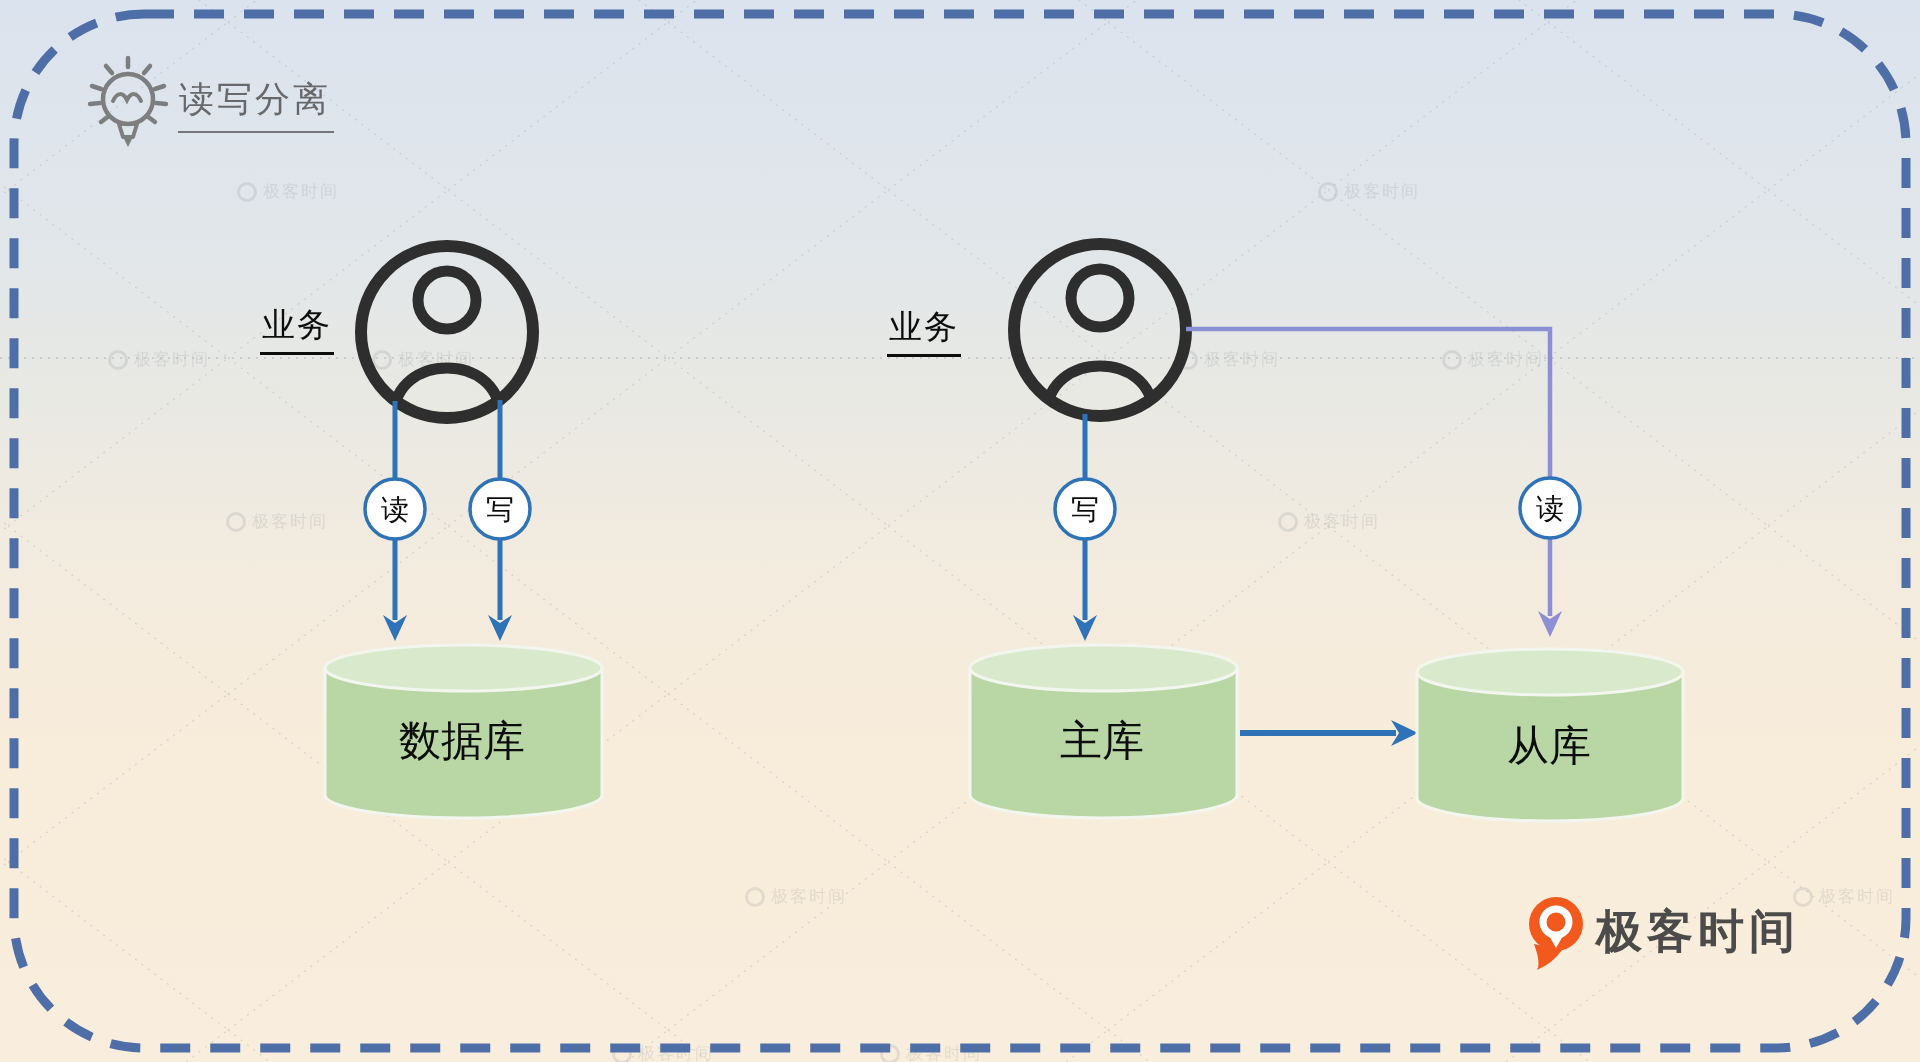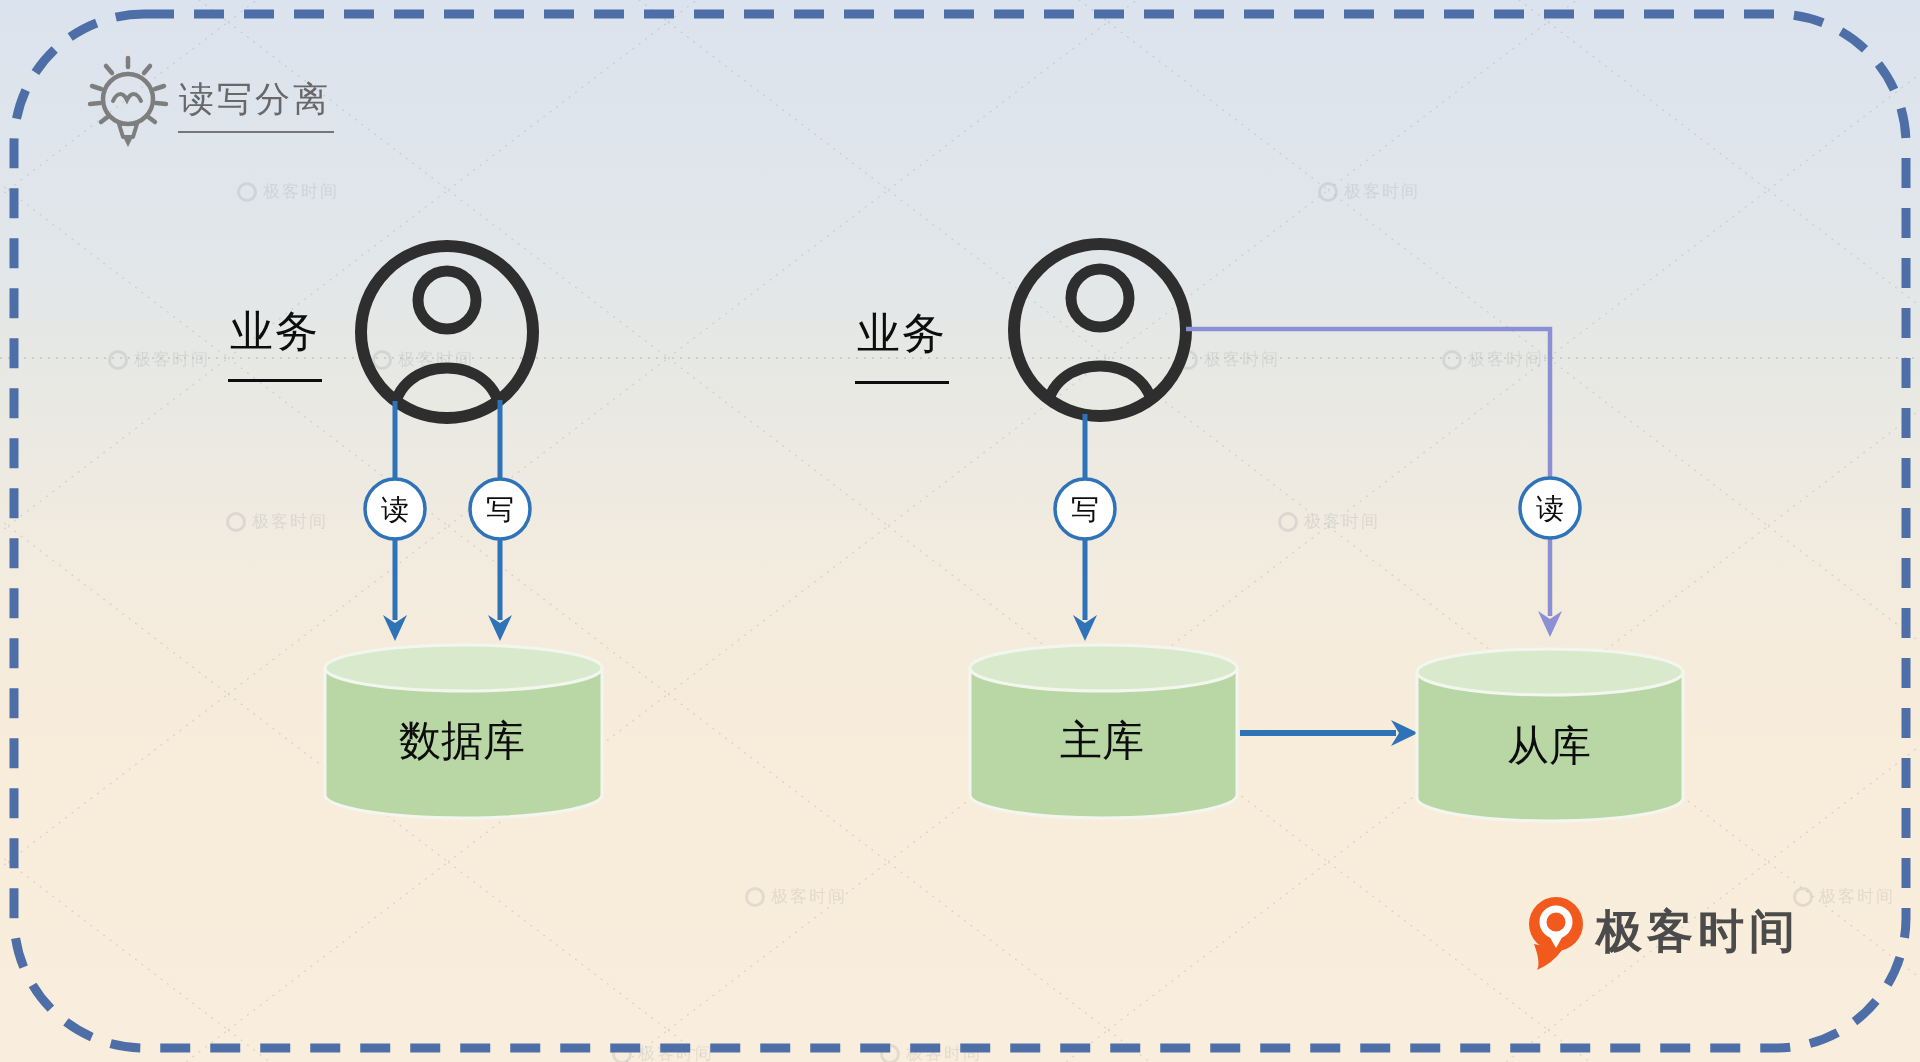--- a/index.html
+++ b/index.html
@@ -8,22 +8,22 @@
     font-family:"Liberation Sans","DejaVu Sans",sans-serif;
     background:linear-gradient(180deg,#dbe3ee 0%,#e1e6ea 22%,#e9e9e3 38%,#f2ebdf 52%,#f8ecda 70%,#f9eedd 100%);
   }
   .abs{position:absolute;}
   svg.layer{position:absolute;left:0;top:0;width:1920px;height:1062px;}
   .page-title{
     left:178px;top:76px;font-size:35px;letter-spacing:3px;color:#68686a;
     border-bottom:2px solid #75757b;padding:0 3px 8px 1px;white-space:nowrap;
   }
   .actor-label{
-    font-size:43px;letter-spacing:2px;color:#0d0d0d;
-    border-bottom:3.5px solid #0d0d0d;padding:0 2px 18px 2px;white-space:nowrap;
+    font-size:33px;letter-spacing:2px;color:#0d0d0d;
+    border-bottom:3.5px solid #0d0d0d;padding:0 2px 4px 2px;white-space:nowrap;margin-left:32px;
   }
   .actor-label.left{left:228px;top:303px;}
   .actor-label.right{left:855px;top:305px;}
   .brand-name{
     left:1596px;top:901px;font-size:46px;font-weight:700;letter-spacing:5px;
     color:#4b4b4b;white-space:nowrap;
   }
   .wm{
     display:flex;align-items:center;gap:6px;color:#6f7a84;opacity:.16;
     font-size:17px;letter-spacing:2px;white-space:nowrap;

